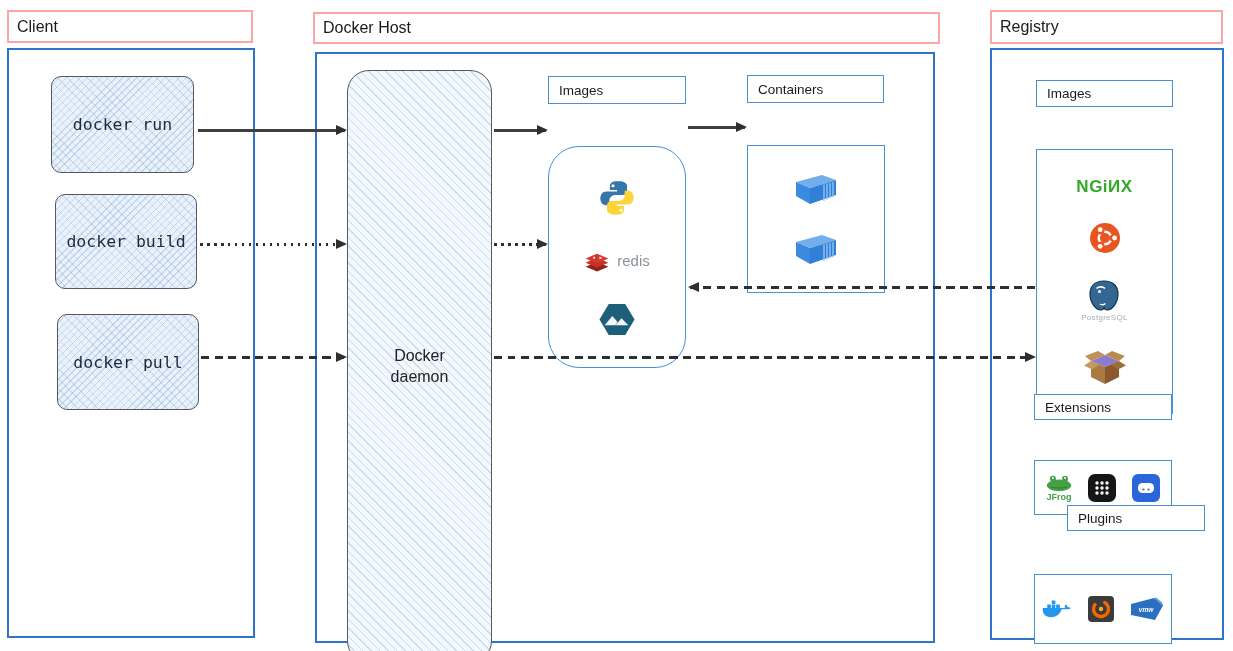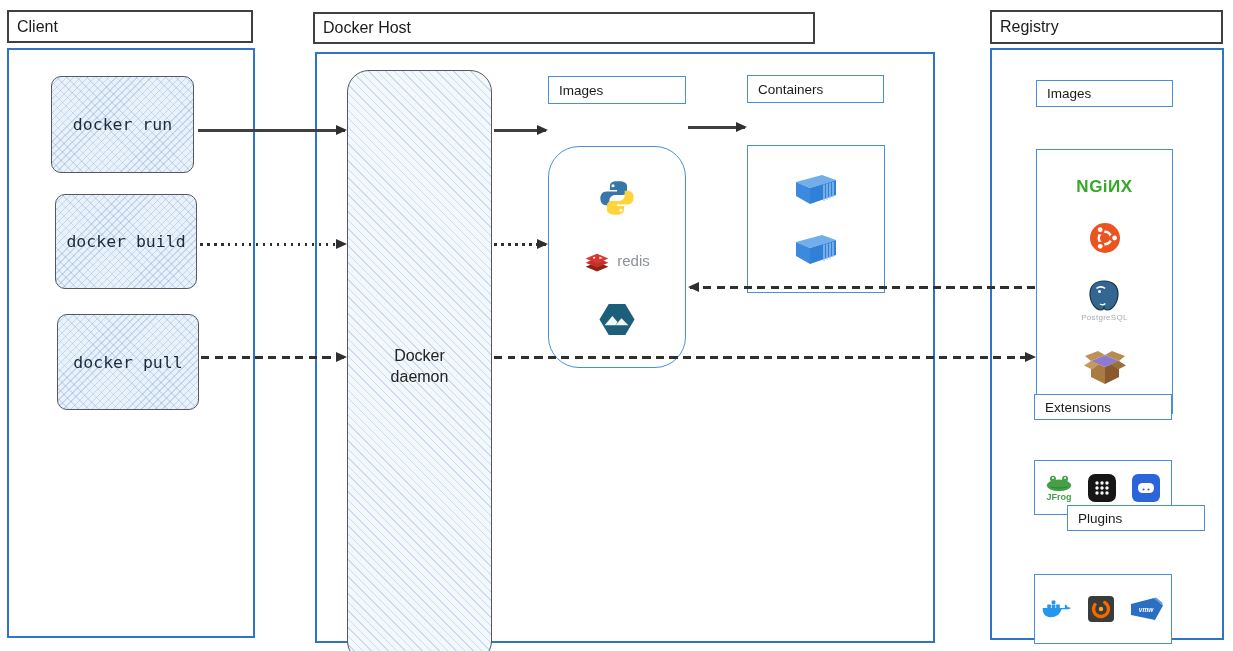--- a/index.html
+++ b/index.html
@@ -2,21 +2,21 @@
 <html><head>
 <meta charset="utf-8">
 <style>
   html,body{margin:0;padding:0;background:#ffffff;}
   .canvas{position:relative;width:1233px;height:651px;background:#fff;overflow:hidden;
           font-family:"Liberation Sans", sans-serif;color:#1a1a1a;}
   .abs{position:absolute;box-sizing:border-box;}
 
   
   .frame{border:2px solid #2e75c8;background:#fff;}
-  .titlebar{border:2px solid #404040;background:#fff;display:flex;align-items:center;
+  .titlebar{border:2px solid #fca5a5;background:#fff;display:flex;align-items:center;
             padding-left:8px;font-size:16px;}
   .panel-title{border:1.5px solid #4a90d9;background:#fff;display:flex;align-items:center;
                padding-left:10px;font-size:13.5px;}
   .panel-body{border:1.5px solid #4a90d9;background:#fff;display:flex;flex-direction:column;
               align-items:center;justify-content:space-evenly;margin-top:36px;}
 
   
   .sketch{border:1.6px solid #55595f;border-radius:10px;background-color:#e9f1fa;
           background-image:
             repeating-linear-gradient(135deg, rgba(100,145,200,.28) 0 1px, transparent 1px 5px),
@@ -60,21 +60,21 @@
   <div class="abs sketch" style="left:51px;top:76px;width:143px;height:97px;">
     <span class="cmd-label">docker run</span>
   </div>
   <div class="abs sketch" style="left:55px;top:194px;width:142px;height:95px;">
     <span class="cmd-label">docker build</span>
   </div>
   <div class="abs sketch" style="left:57px;top:314px;width:142px;height:96px;">
     <span class="cmd-label">docker pull</span>
   </div>
 
-  <div class="abs titlebar" style="left:313px;top:12px;width:502px;height:32px;">
+  <div class="abs titlebar" style="left:313px;top:12px;width:627px;height:32px;">
     <span>Docker Host</span>
   </div>
   <div class="abs frame" style="left:315px;top:52px;width:620px;height:591px;"></div>
 
   <div class="abs daemon" style="left:347px;top:70px;width:145px;height:593px;">
     <span class="daemon-label">Docker daemon</span>
   </div>
 
   <div class="abs panel-title" style="left:548px;top:76px;width:138px;height:28px;">
     <span>Images</span>

